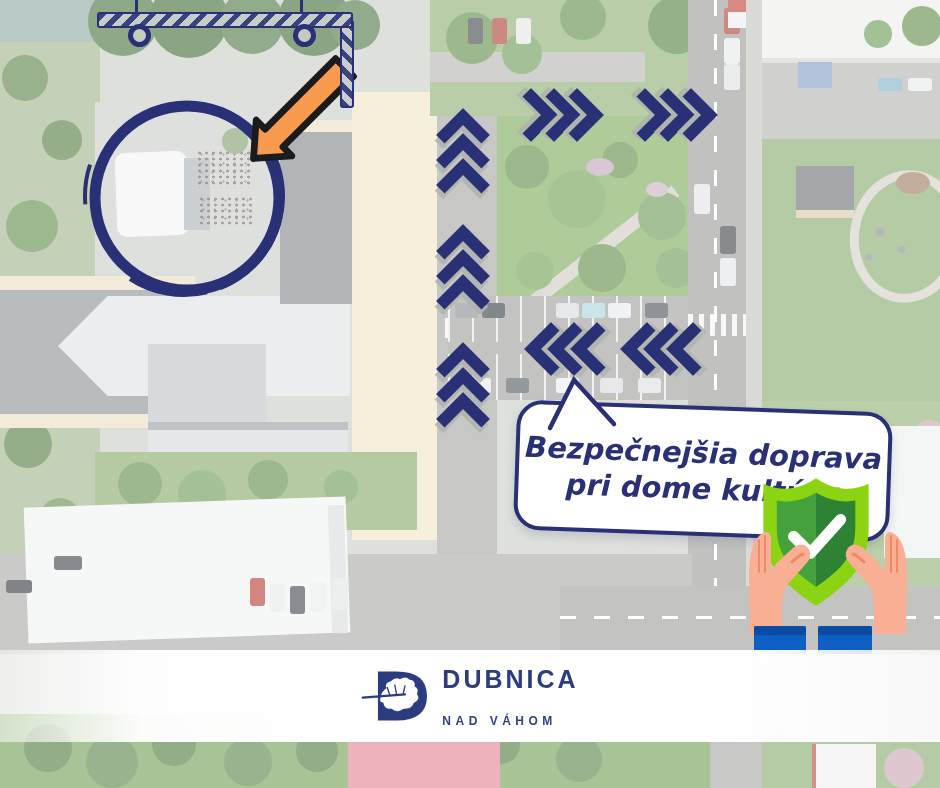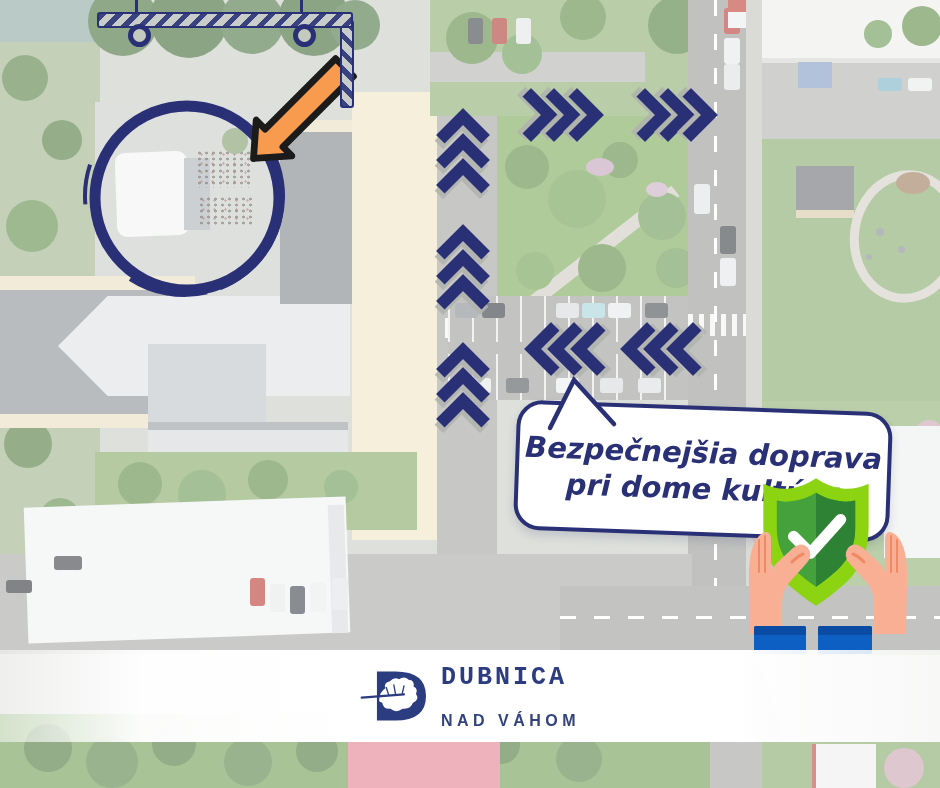--- a/index.html
+++ b/index.html
@@ -48,22 +48,22 @@
   #bubble-tail{position:absolute;left:546px;top:376px;z-index:10;}
   #shield-svg{position:absolute;left:760px;top:478px;z-index:11;}
   .hand-svg{position:absolute;z-index:12;}
   .sleeve{position:absolute;top:626px;height:28px;background:var(--sleeve-blue,#0D5FC4);z-index:12;border-radius:2px;overflow:hidden;}
   .sleeve:before{content:"";position:absolute;left:0;right:0;top:0;height:9px;background:var(--sleeve-blue-dark,#0A4CA4);}
   
   #banner{position:absolute;left:0;top:650px;width:940px;height:92px;z-index:14;
         background:linear-gradient(90deg,rgba(255,255,255,.5) 0%,rgba(255,255,255,.96) 15%,#fff 40%,#fff 78%,rgba(255,255,255,.78) 100%);
         display:flex;align-items:center;justify-content:center;gap:15px;}
   #logo-text{display:flex;flex-direction:column;}
-  #logo-title{font-family:Liberation Mono, monospace;font-weight:800;font-size:25px;letter-spacing:3px;color:#2B3C80;}
-  #logo-sub{font-family:"Liberation Sans",sans-serif;font-weight:600;font-size:16px;letter-spacing:4.5px;color:#31427F;margin-top:20px;}
+  #logo-title{font-family:Liberation Sans, sans-serif;font-weight:800;font-size:25px;letter-spacing:3px;color:#2B3C80;}
+  #logo-sub{font-family:"Liberation Sans",sans-serif;font-weight:600;font-size:12px;letter-spacing:4.5px;color:#31427F;margin-top:20px;}
 </style>
 </head>
 <body>
 
 <div id="stage">
 
   <div id="map">
 
     <div class="m" style="left:0;top:0;width:100px;height:560px;background:#9DB489"></div>
     <div class="m" style="left:0;top:0;width:100px;height:42px;background:#8BA8A2"></div>

